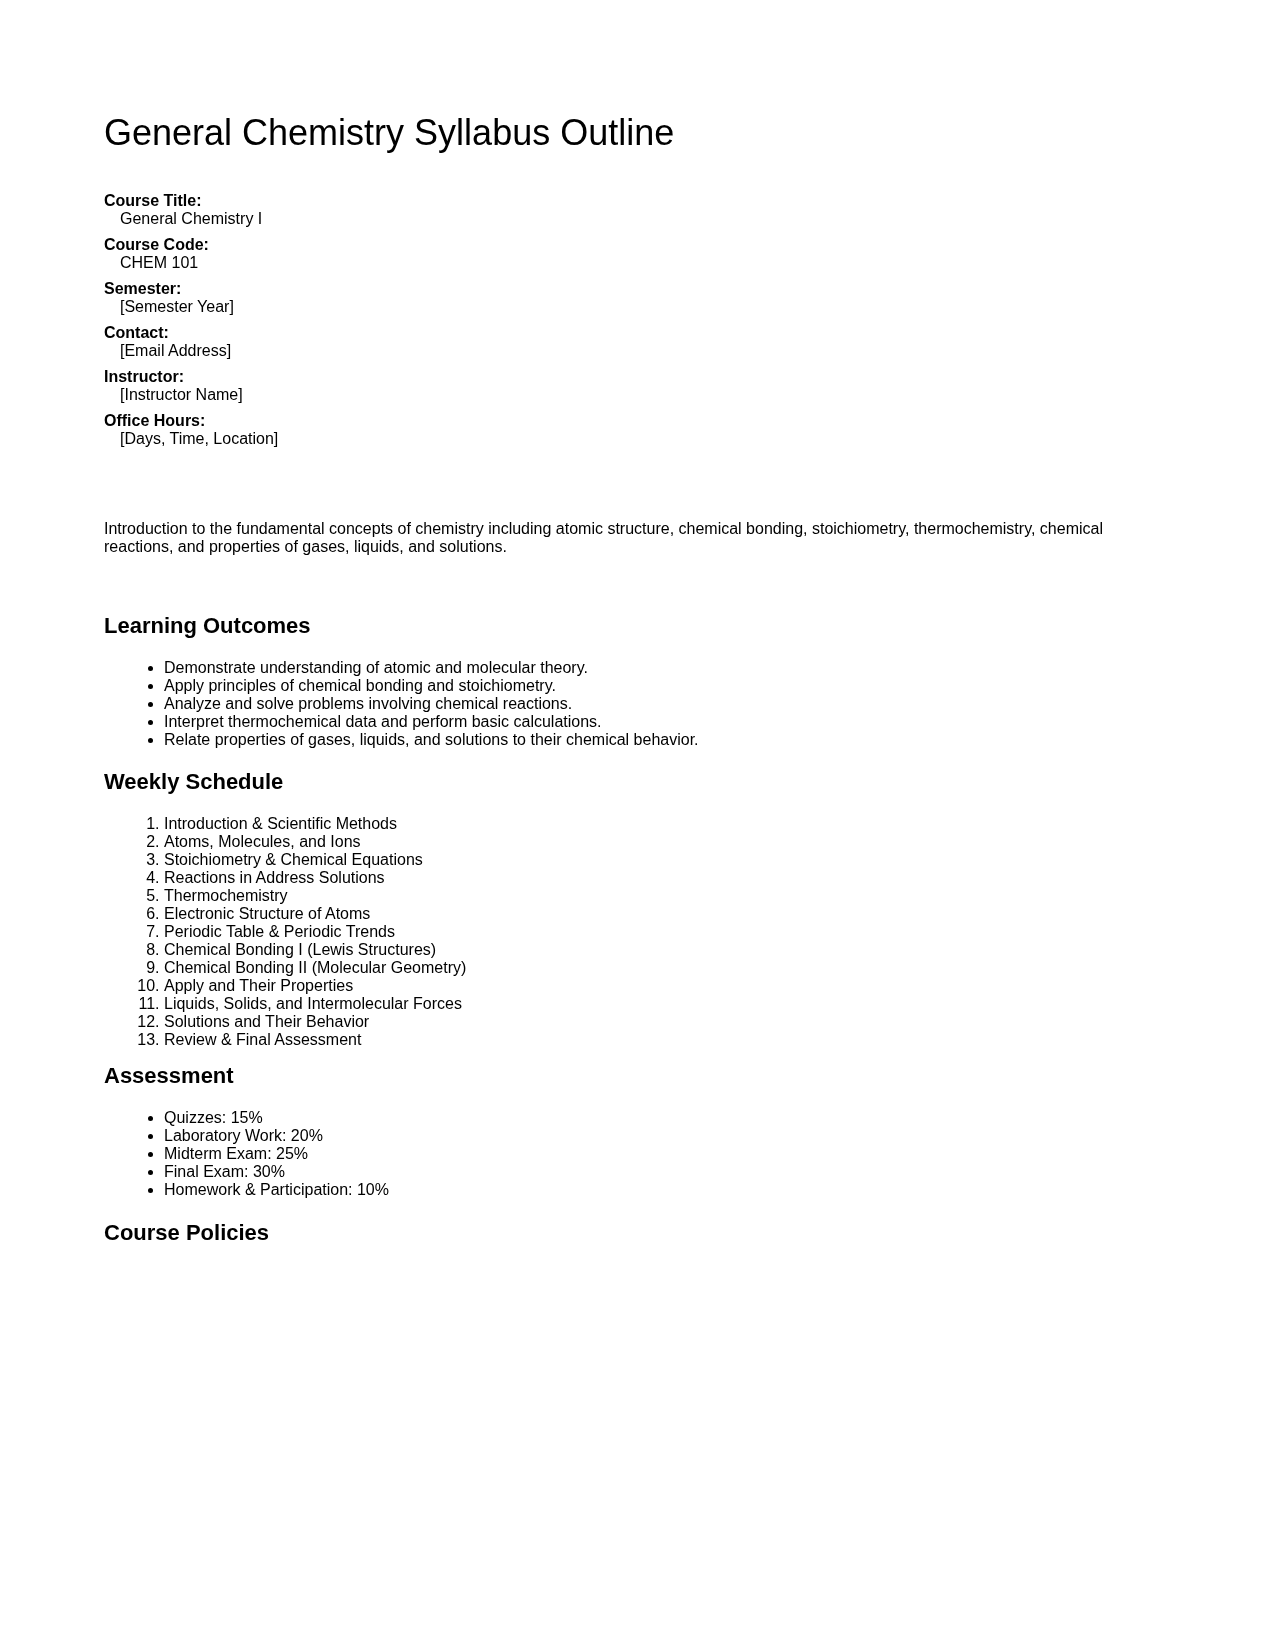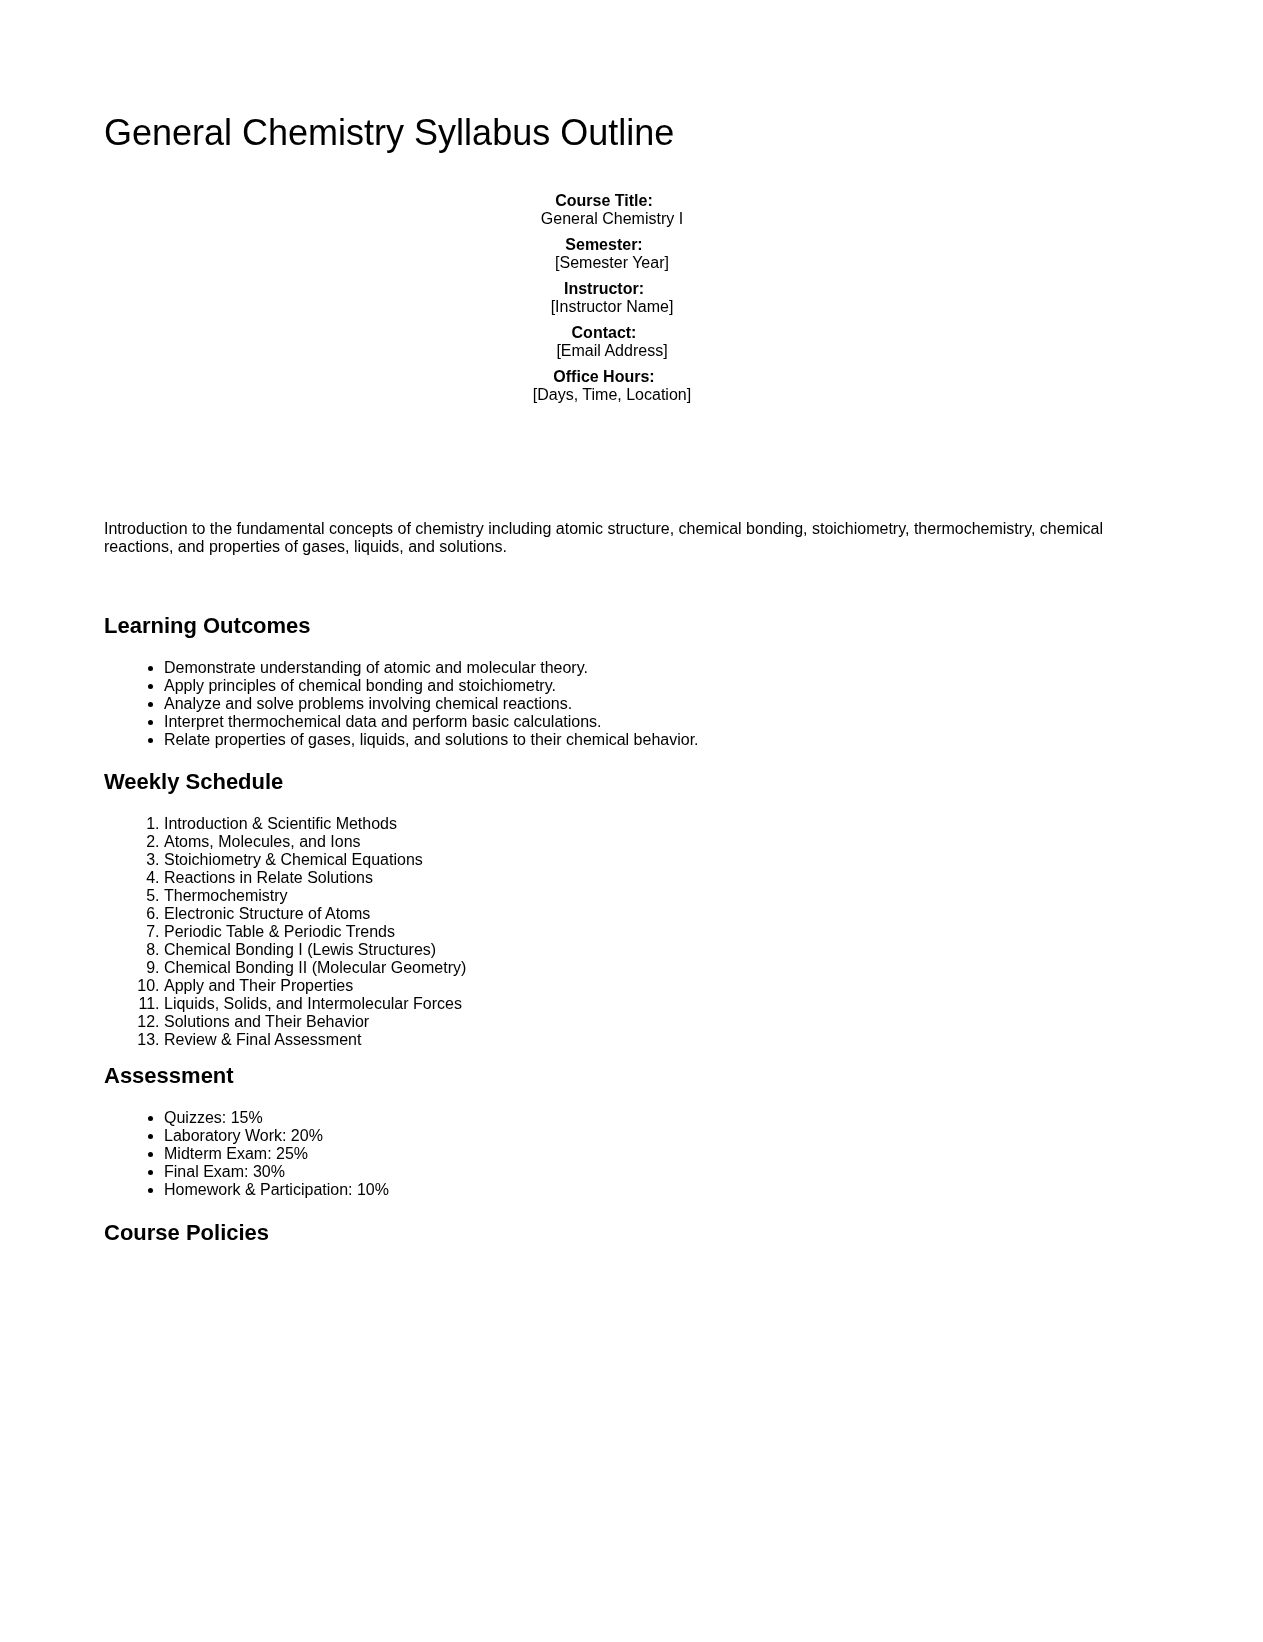--- a/index.html
+++ b/index.html
@@ -44,21 +44,20 @@
       position: absolute;
       left: 0;
       width: 1000px;
     }
     .info-list {
       margin: 12px 0 0 0;
       padding: 0;
     }
     .info-item {
       margin-bottom: 8px;
-      text-align: center;
     }
     .info-label {
       font-weight: bold;
       display: block;
       line-height: 18px;
     }
     .info-value {
       display: block;
       padding-left: 16px;
       line-height: 18px;
@@ -92,30 +91,34 @@
 
   <h1>General Chemistry Syllabus Outline</h1>
 
   <div class="section" style="top:180px;">
     <div class="info-list">
       <div class="info-item">
         <span class="info-label">Course Title:</span>
         <span class="info-value">General Chemistry I</span>
       </div>
       <div class="info-item">
+        <span class="info-label">Course Code:</span>
+        <span class="info-value">CHEM 101</span>
+      </div>
+      <div class="info-item">
         <span class="info-label">Semester:</span>
         <span class="info-value">[Semester Year]</span>
       </div>
       <div class="info-item">
+        <span class="info-label">Contact:</span>
+        <span class="info-value">[Email Address]</span>
+      </div>
+      <div class="info-item">
         <span class="info-label">Instructor:</span>
         <span class="info-value">[Instructor Name]</span>
-      </div>
-      <div class="info-item">
-        <span class="info-label">Contact:</span>
-        <span class="info-value">[Email Address]</span>
       </div>
       <div class="info-item">
         <span class="info-label">Office Hours:</span>
         <span class="info-value">[Days, Time, Location]</span>
       </div>
     </div>
   </div>
 
   <div class="section" style="top:508px;">
     <p class="desc">Introduction to the fundamental concepts of chemistry including atomic structure, chemical bonding, stoichiometry, thermochemistry, chemical reactions, and properties of gases, liquids, and solutions.</p>
@@ -131,21 +134,21 @@
       <li>Relate properties of gases, liquids, and solutions to their chemical behavior.</li>
     </ul>
   </div>
 
   <div class="section" style="top:769px;">
     <h2>Weekly Schedule</h2>
     <ol>
       <li>Introduction &amp; Scientific Methods</li>
       <li>Atoms, Molecules, and Ions</li>
       <li>Stoichiometry &amp; Chemical Equations</li>
-      <li>Reactions in Relate Solutions</li>
+      <li>Reactions in Address Solutions</li>
       <li>Thermochemistry</li>
       <li>Electronic Structure of Atoms</li>
       <li>Periodic Table &amp; Periodic Trends</li>
       <li>Chemical Bonding I (Lewis Structures)</li>
       <li>Chemical Bonding II (Molecular Geometry)</li>
       <li>Apply and Their Properties</li>
       <li>Liquids, Solids, and Intermolecular Forces</li>
       <li>Solutions and Their Behavior</li>
       <li>Review &amp; Final Assessment</li>
     </ol>

